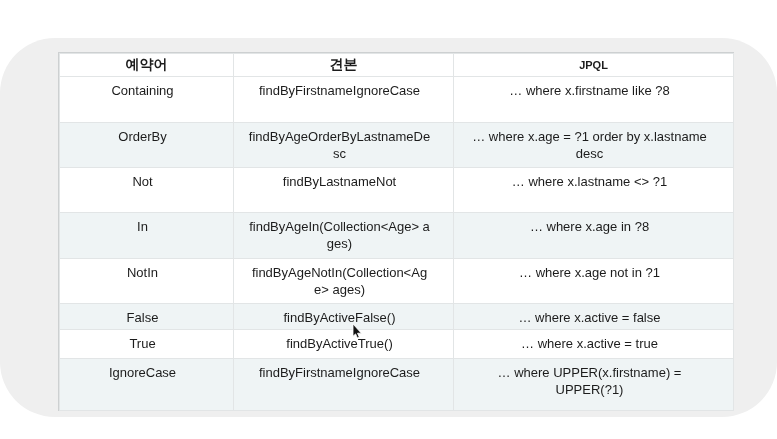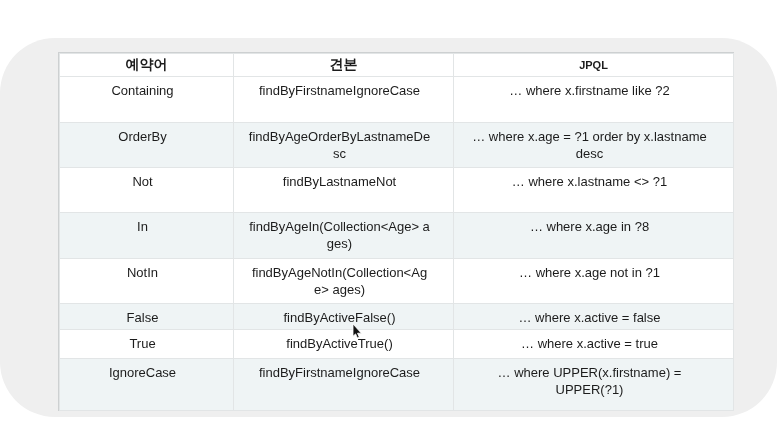--- a/index.html
+++ b/index.html
@@ -83,21 +83,21 @@
       <tr>
           <th>예약어</th>
           <th>견본</th>
           <th>JPQL</th>
         </tr>
     </thead>
     <tbody>
         <tr>
           <td>Containing</td>
           <td>findByFirstnameIgnoreCase</td>
-          <td>… where x.firstname like ?2</td>
+          <td>… where x.firstname like ?8</td>
         </tr>
         <tr>
           <td>OrderBy</td>
           <td>findByAgeOrderByLastnameDe
 sc</td>
           <td>… where x.age = ?1 order by x.lastname
 desc</td>
         </tr>
         <tr>
           <td>Not</td>

